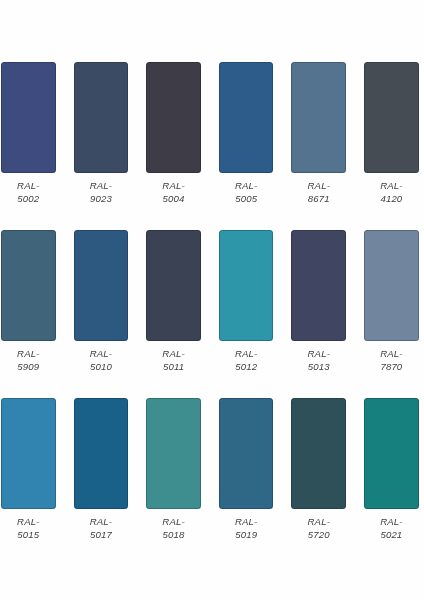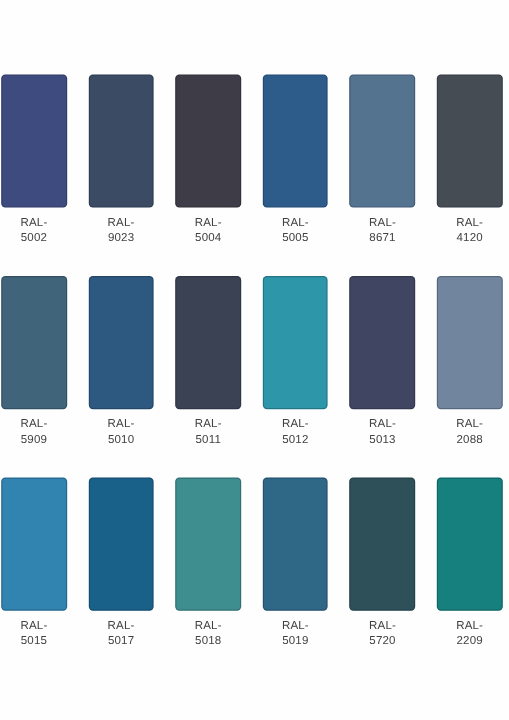--- a/index.html
+++ b/index.html
@@ -37,20 +37,21 @@
     margin-top: 6px;
     text-align: center;
     color: #414141;
     font-size: 9.6px;
     line-height: 13px;
     letter-spacing: 0.15px;
     white-space: nowrap;
   }
   .swatch-label .ln {
     display: block;
+    font-style: italic;
   }
 </style>
 </head>
 <body style="background: rgb(254, 254, 254);">
 
 <div id="swatch-sheet" style="background: rgb(254, 254, 254);">
   <div class="swatch-cell" style="left: 1px; top: 62.4px; width: 54.6px;">
     <div class="swatch-chip" title="5002" style="background: rgb(62, 75, 126); width: 54.6px; height: 110.4px; border-radius: 3.5px;"></div>
     <div class="swatch-label" style="color: rgb(65, 65, 65);">
       <span class="ln">RAL-</span>
@@ -124,21 +125,21 @@
     <div class="swatch-chip" title="5013" style="background: rgb(64, 70, 97); width: 54.6px; height: 110.4px; border-radius: 3.5px;"></div>
     <div class="swatch-label" style="color: rgb(65, 65, 65);">
       <span class="ln">RAL-</span>
       <span class="ln">5013</span>
     </div>
   </div>
   <div class="swatch-cell" style="left: 364.1px; top: 230.4px; width: 54.6px;">
     <div class="swatch-chip" title="5014" style="background: rgb(113, 133, 158); width: 54.6px; height: 110.4px; border-radius: 3.5px;"></div>
     <div class="swatch-label" style="color: rgb(65, 65, 65);">
       <span class="ln">RAL-</span>
-      <span class="ln">2088</span>
+      <span class="ln">7870</span>
     </div>
   </div>
   <div class="swatch-cell" style="left: 1px; top: 398.4px; width: 54.6px;">
     <div class="swatch-chip" title="5015" style="background: rgb(49, 131, 176); width: 54.6px; height: 110.4px; border-radius: 3.5px;"></div>
     <div class="swatch-label" style="color: rgb(65, 65, 65);">
       <span class="ln">RAL-</span>
       <span class="ln">5015</span>
     </div>
   </div>
   <div class="swatch-cell" style="left: 73.62px; top: 398.4px; width: 54.6px;">
@@ -166,16 +167,16 @@
     <div class="swatch-chip" title="5020" style="background: rgb(46, 81, 89); width: 54.6px; height: 110.4px; border-radius: 3.5px;"></div>
     <div class="swatch-label" style="color: rgb(65, 65, 65);">
       <span class="ln">RAL-</span>
       <span class="ln">5720</span>
     </div>
   </div>
   <div class="swatch-cell" style="left: 364.1px; top: 398.4px; width: 54.6px;">
     <div class="swatch-chip" title="5021" style="background: rgb(21, 128, 125); width: 54.6px; height: 110.4px; border-radius: 3.5px;"></div>
     <div class="swatch-label" style="color: rgb(65, 65, 65);">
       <span class="ln">RAL-</span>
-      <span class="ln">2209</span>
+      <span class="ln">5021</span>
     </div>
   </div>
   </div>
 
 </body></html>

